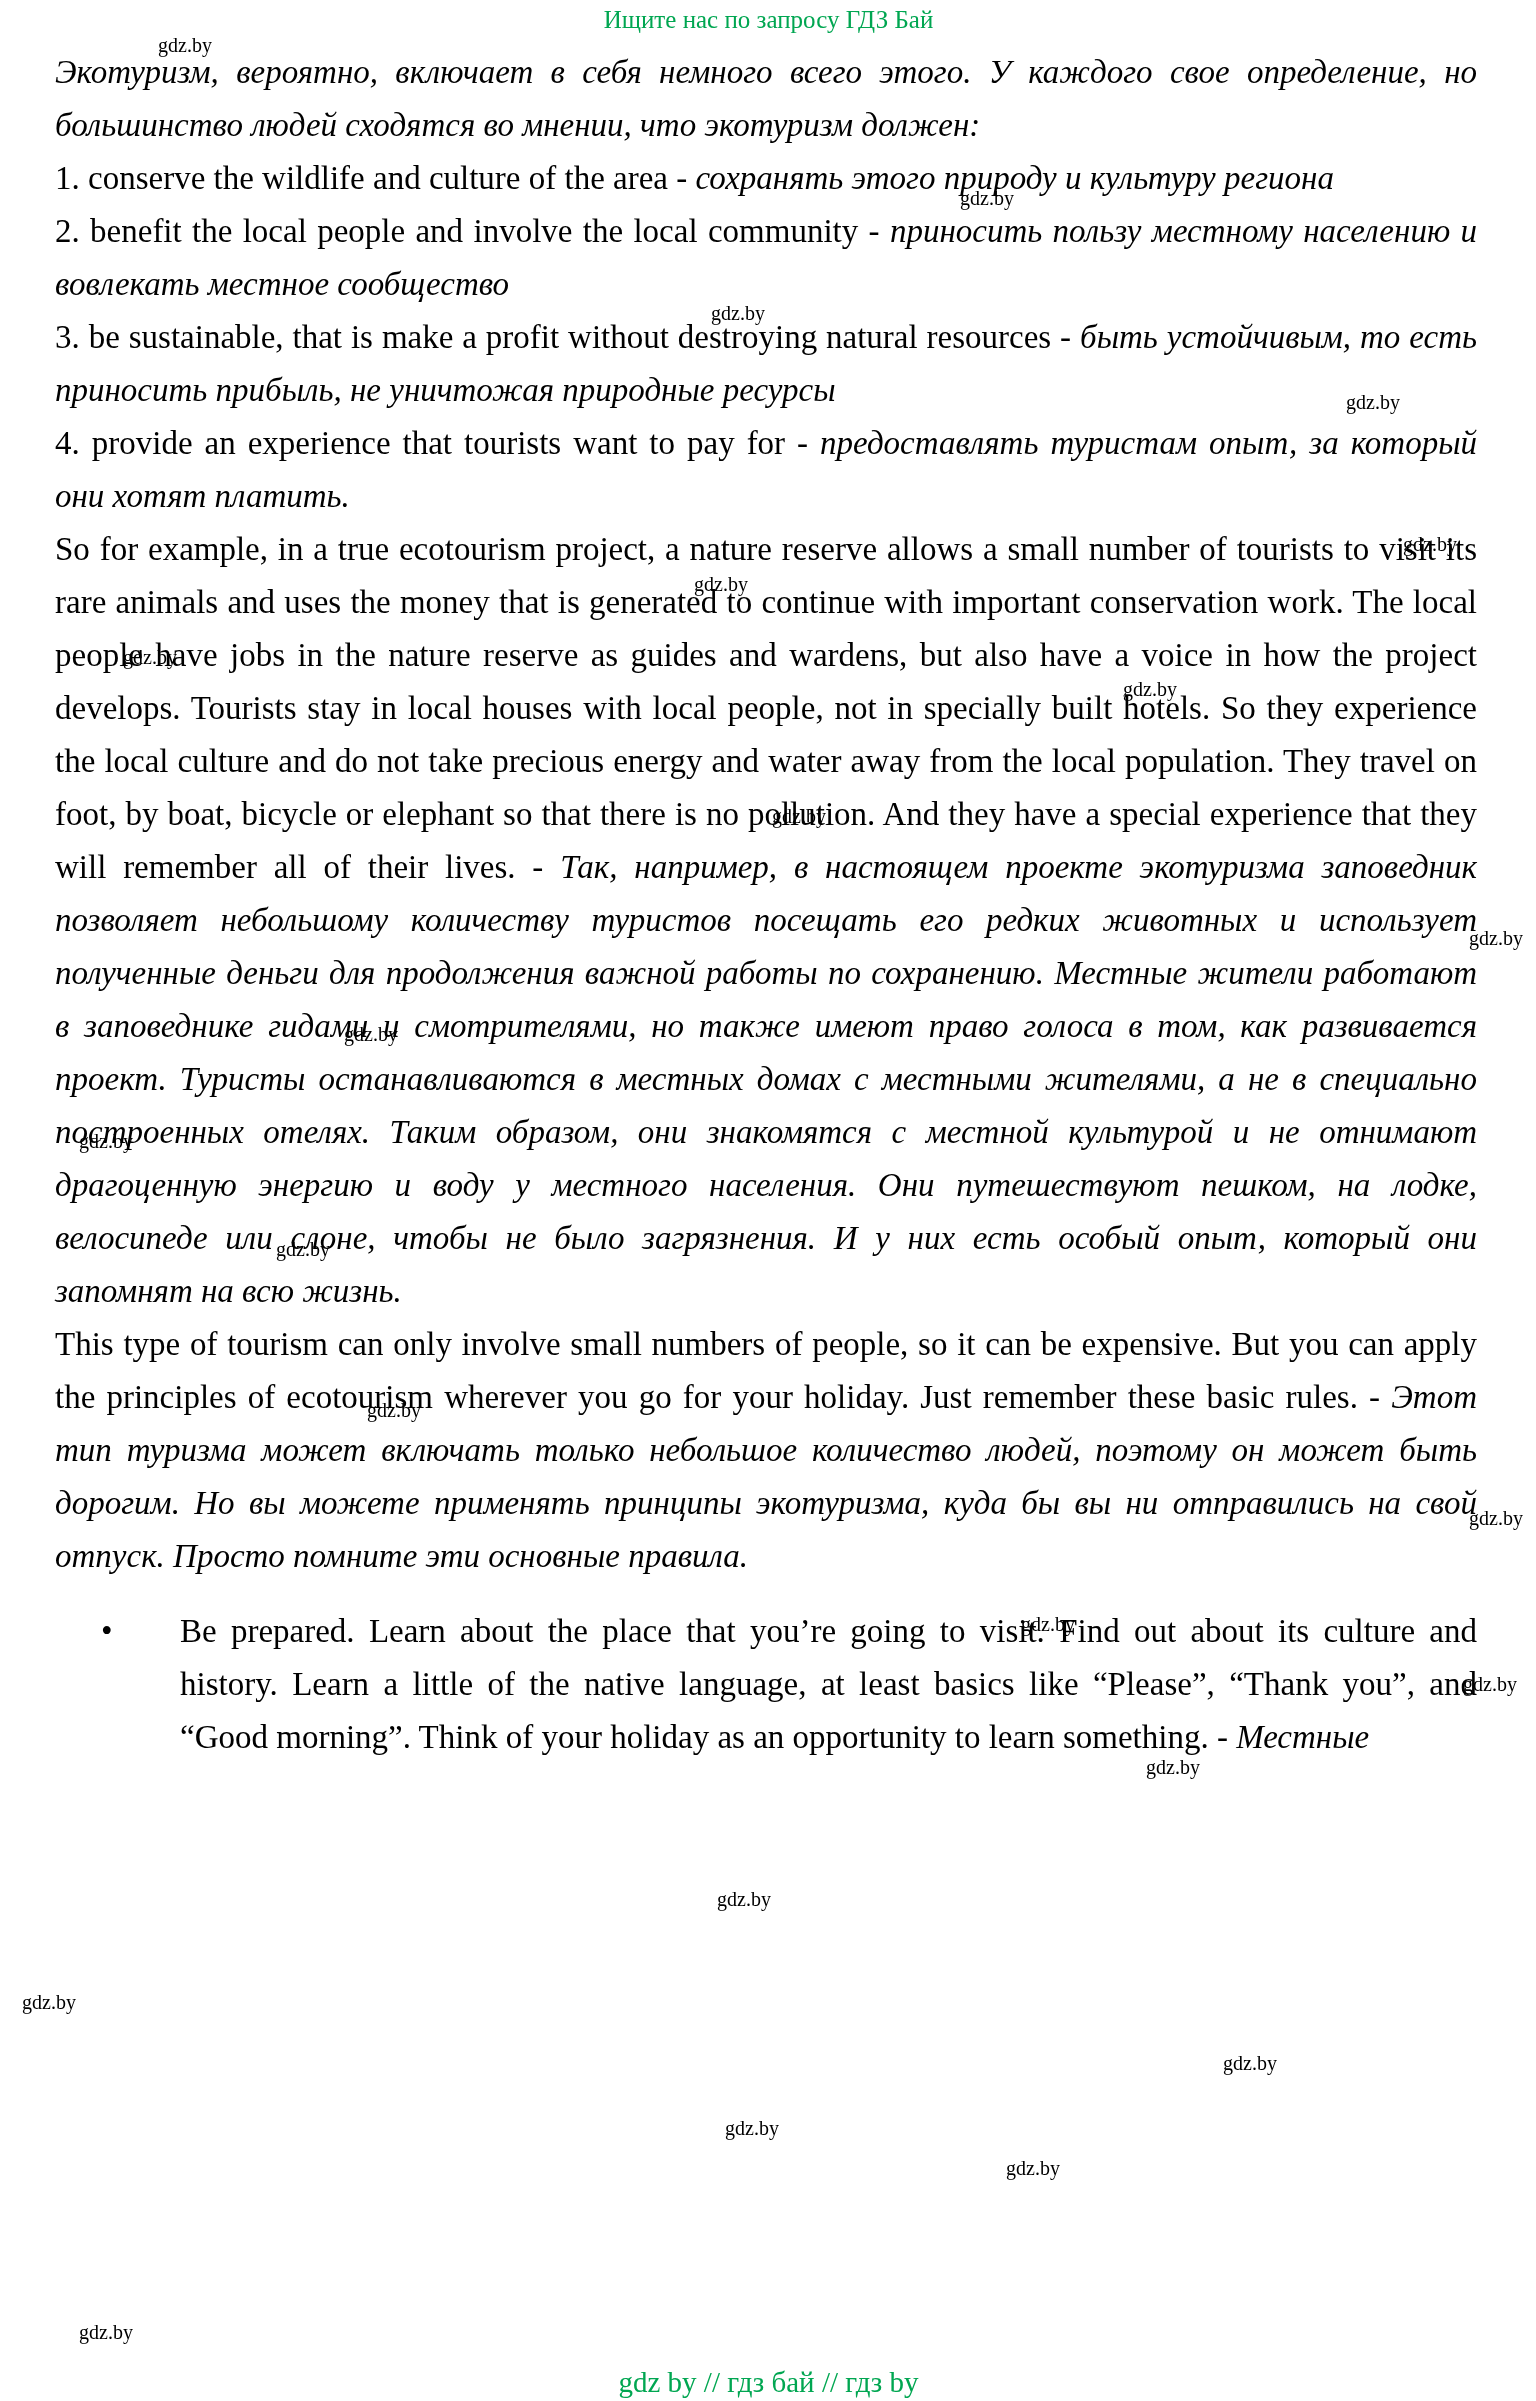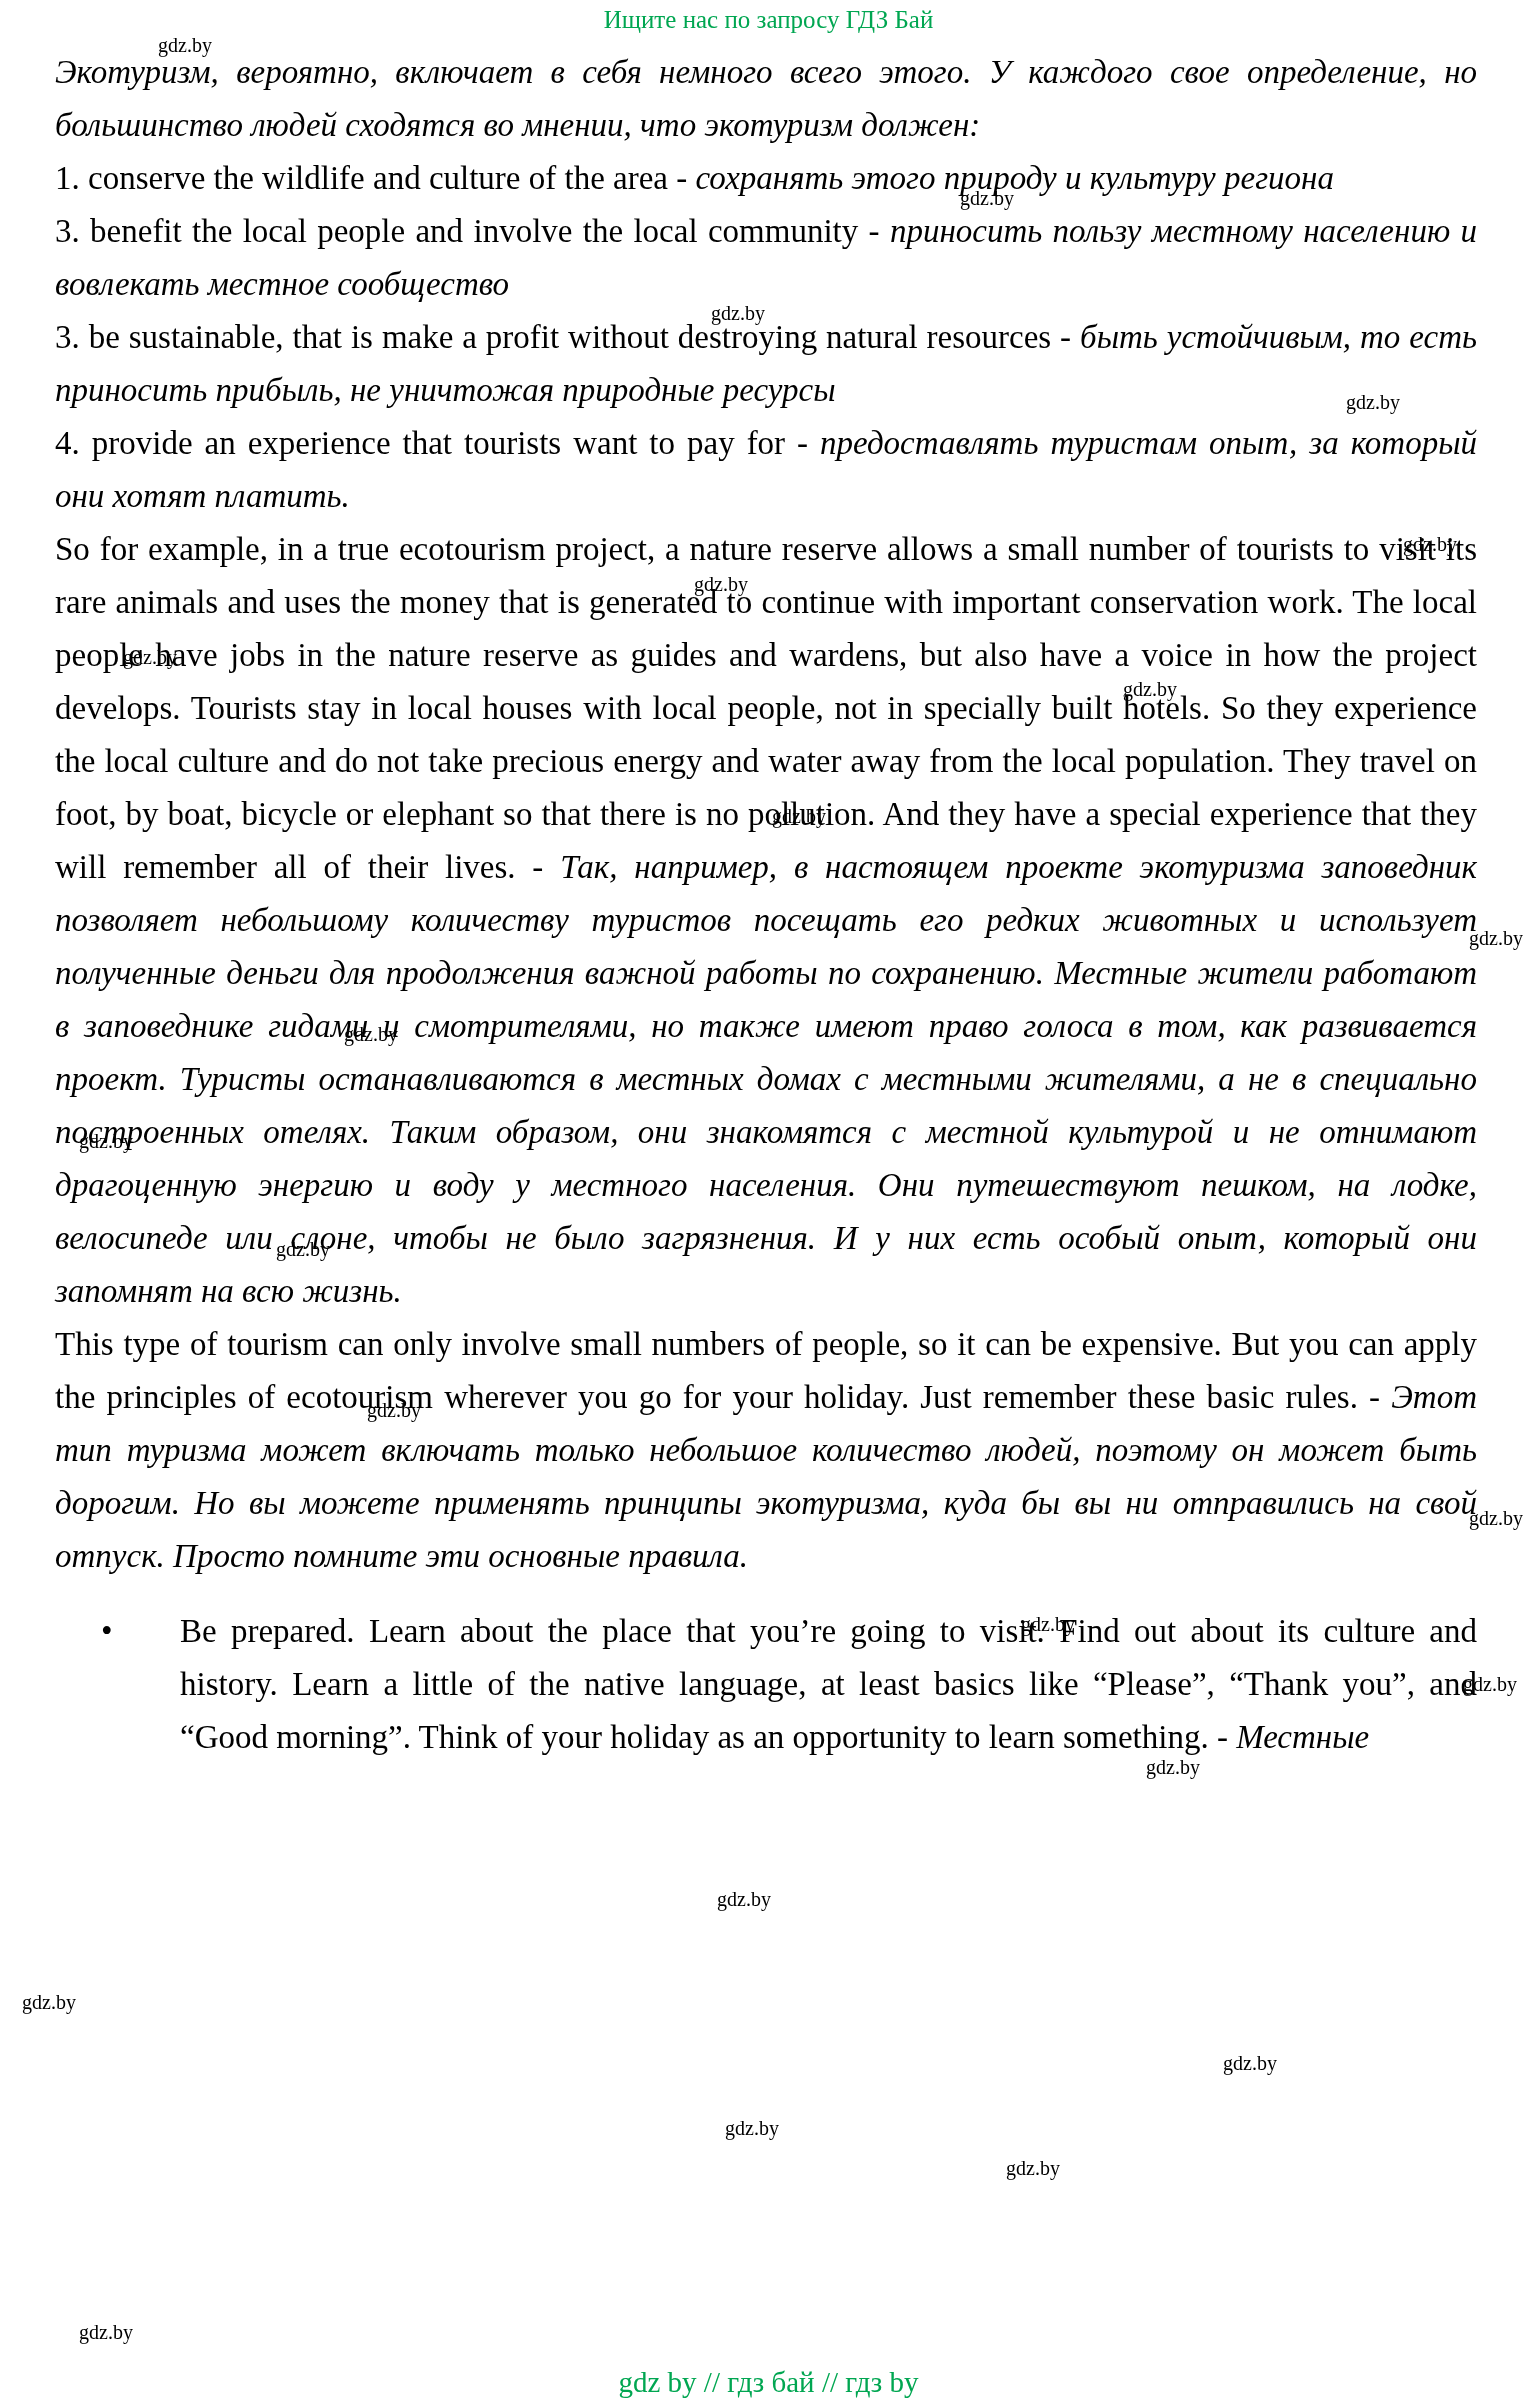--- a/index.html
+++ b/index.html
@@ -67,21 +67,21 @@
 <div class="page">
 
   <div class="header-note">Ищите нас по запросу ГДЗ Бай</div>
 
   <div class="content">
 
     <p class="para"><span class="ru">Экотуризм, вероятно, включает в себя немного всего этого. У каждого свое определение, но большинство людей сходятся во мнении, что экотуризм должен:</span></p>
 
     <p class="para"><span class="en">1. conserve the wildlife and culture of the area - </span><span class="ru">сохранять этого природу и культуру региона</span></p>
 
-    <p class="para"><span class="en">3. benefit the local people and involve the local community - </span><span class="ru">приносить пользу местному населению и вовлекать местное сообщество</span></p>
+    <p class="para"><span class="en">2. benefit the local people and involve the local community - </span><span class="ru">приносить пользу местному населению и вовлекать местное сообщество</span></p>
 
     <p class="para"><span class="en">3. be sustainable, that is make a profit without destroying natural resources - </span><span class="ru">быть устойчивым, то есть приносить прибыль, не уничтожая природные ресурсы</span></p>
 
     <p class="para"><span class="en">4. provide an experience that tourists want to pay for - </span><span class="ru">предоставлять туристам опыт, за который они хотят платить.</span></p>
 
     <p class="para"><span class="en">So for example, in a true ecotourism project, a nature reserve allows a small number of tourists to visit its rare animals and uses the money that is generated to continue with important conservation work. The local people have jobs in the nature reserve as guides and wardens, but also have a voice in how the project develops. Tourists stay in local houses with local people, not in specially built hotels. So they experience the local culture and do not take precious energy and water away from the local population. They travel on foot, by boat, bicycle or elephant so that there is no pollution. And they have a special experience that they will remember all of their lives. - </span><span class="ru">Так, например, в настоящем проекте экотуризма заповедник позволяет небольшому количеству туристов посещать его редких животных и использует полученные деньги для продолжения важной работы по сохранению. Местные жители работают в заповеднике гидами и смотрителями, но также имеют право голоса в том, как развивается проект. Туристы останавливаются в местных домах с местными жителями, а не в специально построенных отелях. Таким образом, они знакомятся с местной культурой и не отнимают драгоценную энергию и воду у местного населения. Они путешествуют пешком, на лодке, велосипеде или слоне, чтобы не было загрязнения. И у них есть особый опыт, который они запомнят на всю жизнь.</span></p>
 
     <p class="para"><span class="en">This type of tourism can only involve small numbers of people, so it can be expensive. But you can apply the principles of ecotourism wherever you go for your holiday. Just remember these basic rules. - </span><span class="ru">Этот тип туризма может включать только небольшое количество людей, поэтому он может быть дорогим. Но вы можете применять принципы экотуризма, куда бы вы ни отправились на свой отпуск. Просто помните эти основные правила.</span></p>
 
     <div class="bullet-item">

